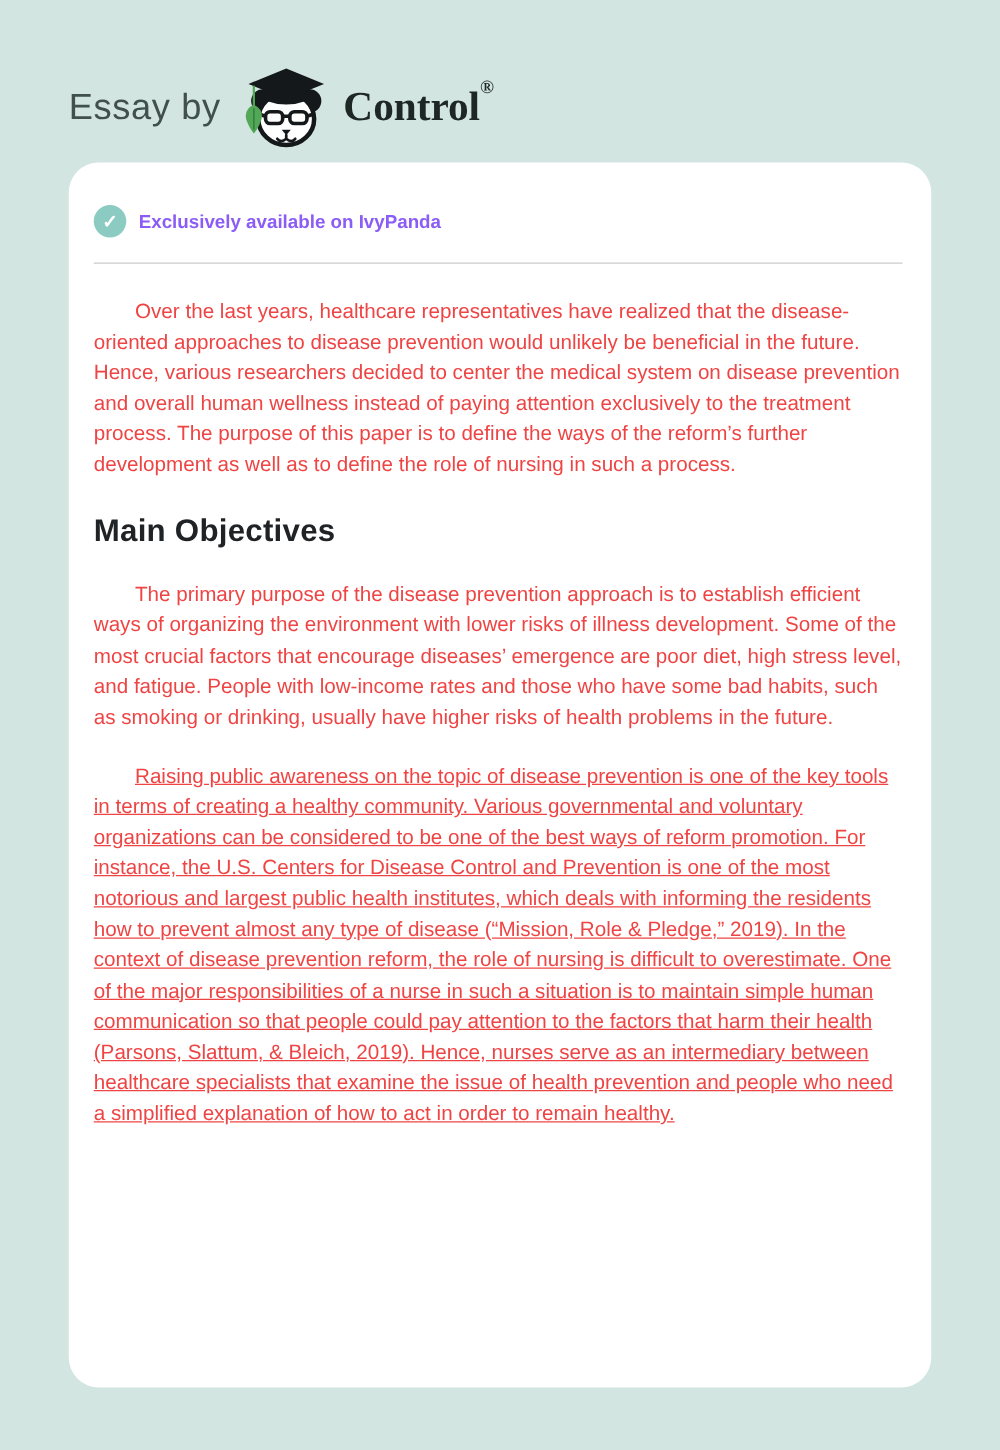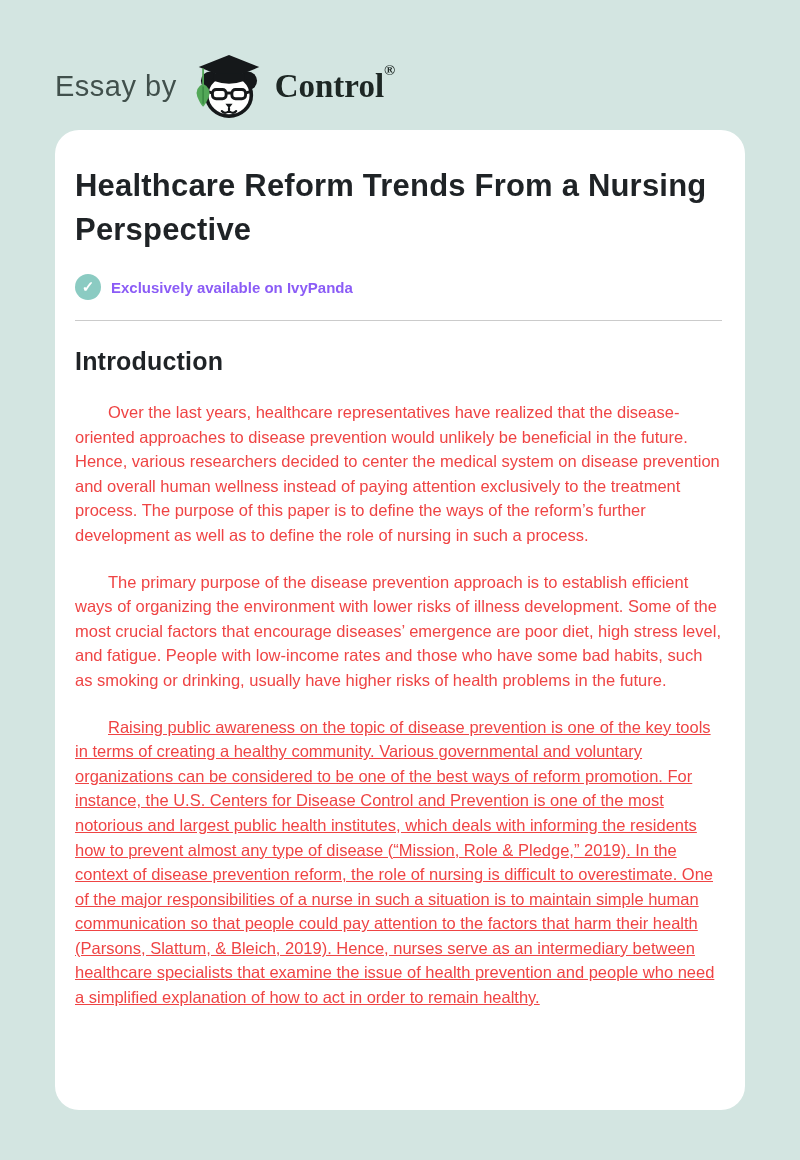--- a/index.html
+++ b/index.html
@@ -138,29 +138,28 @@
 
         <line x1="14" y1="23" x2="14" y2="48" stroke="#53a858" stroke-width="2.5"></line>
         <path d="M14 44 Q2 50 6 62 Q10 72 14 76 Q18 72 22 62 Q26 50 14 44 Z" fill="#53a858"></path>
         <line x1="14" y1="48" x2="14" y2="72" stroke="#2e7d39" stroke-width="1.5"></line>
       </svg>
     </span>
     <span class="brand"><span>Control</span><sup>®</sup></span>
   </header>
 
   <main class="card">
-    <h1 class="title">Healthcare Reform Trends From a Nursing Perspective</h1>
 
     <div class="badge-row">
       <span class="check-circle">✓</span>
       <span class="badge-label">Exclusively available on IvyPanda</span>
     </div>
 
     <hr class="divider">
 
-    <h2 class="section-heading">Introduction</h2>
     <p class="body-text">Over the last years, healthcare representatives have realized that the disease-oriented approaches to disease prevention would unlikely be beneficial in the future. Hence, various researchers decided to center the medical system on disease prevention and overall human wellness instead of paying attention exclusively to the treatment process. The purpose of this paper is to define the ways of the reform’s further development as well as to define the role of nursing in such a process.</p>
 
+    <h2 class="section-heading">Main Objectives</h2>
     <p class="body-text">The primary purpose of the disease prevention approach is to establish efficient ways of organizing the environment with lower risks of illness development. Some of the most crucial factors that encourage diseases’ emergence are poor diet, high stress level, and fatigue. People with low-income rates and those who have some bad habits, such as smoking or drinking, usually have higher risks of health problems in the future.</p>
     <p class="body-text">Raising public awareness on the topic of disease prevention is one of the key tools in terms of creating a healthy community. Various governmental and voluntary organizations can be considered to be one of the best ways of reform promotion. For instance, the U.S. Centers for Disease Control and Prevention is one of the most notorious and largest public health institutes, which deals with informing the residents how to prevent almost any type of disease (“Mission, Role &amp; Pledge,” 2019). In the context of disease prevention reform, the role of nursing is difficult to overestimate. One of the major responsibilities of a nurse in such a situation is to maintain simple human communication so that people could pay attention to the factors that harm their health (Parsons, Slattum, &amp; Bleich, 2019). Hence, nurses serve as an intermediary between healthcare specialists that examine the issue of health prevention and people who need a simplified explanation of how to act in order to remain healthy.</p>
   </main>
 
 </div>
 
 </body></html>

